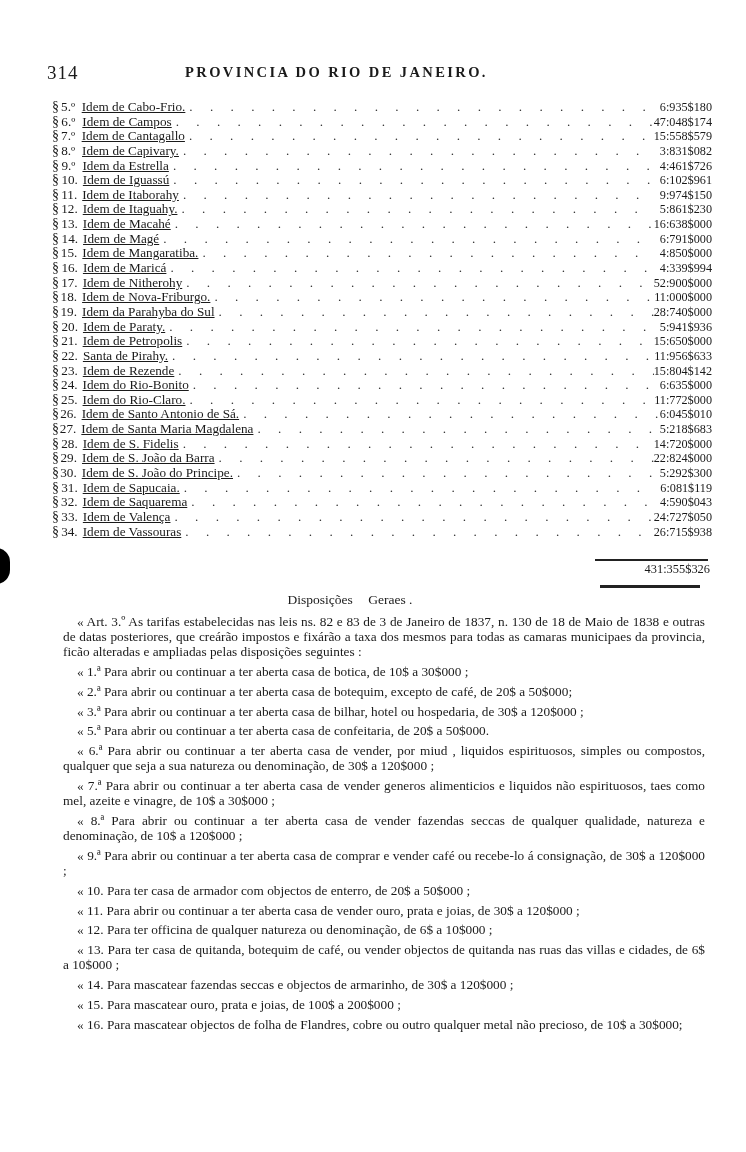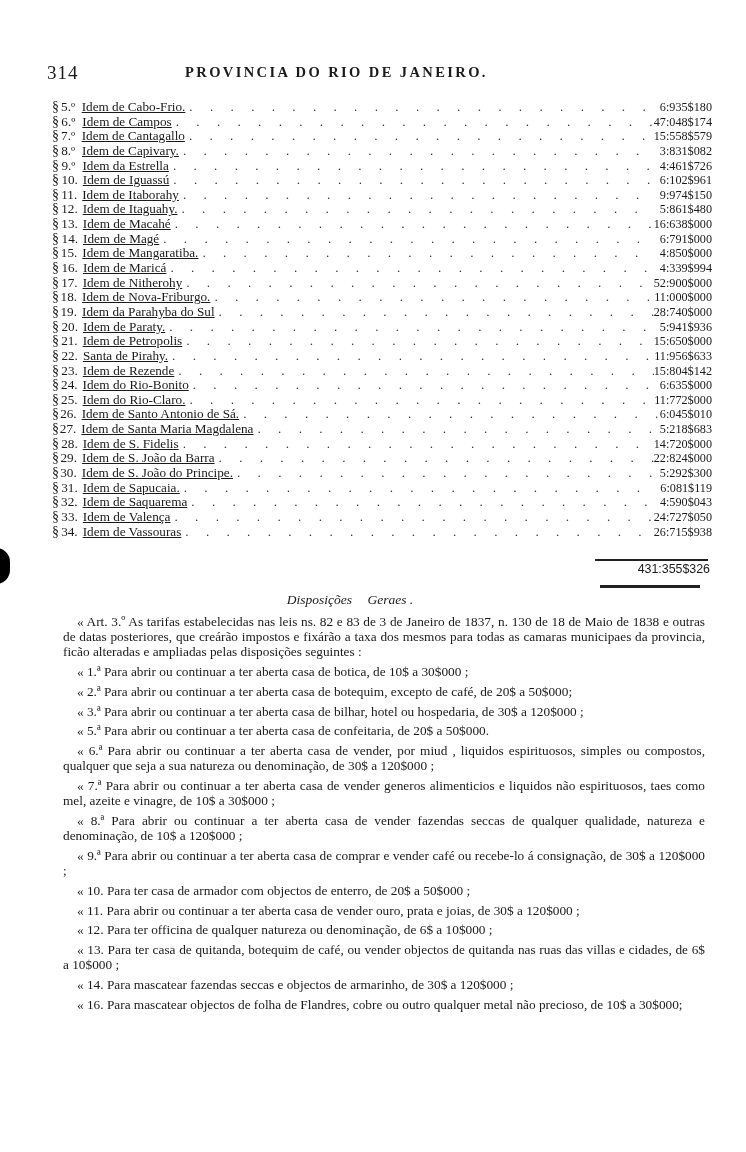--- a/index.html
+++ b/index.html
@@ -23,26 +23,26 @@
     .row { display: flex; align-items: baseline; white-space: nowrap; height: 14.65px; }
     .row .sec { width: 14px; font-size: 14px; }
     .row .num { width: 24px; text-align: left; padding-right: 5px; }
     .row .lbl { flex: 0 0 auto; text-decoration: underline; }
     .row .dots { flex: 1 1 auto; overflow: hidden; color: #333; letter-spacing: 7px; padding: 0 4px; }
     .row .dots::before { content: " . . . . . . . . . . . . . . . . . . . . . . . . . . . . . . . . . . ."; }
     .row .amt { width: 88px; text-align: right; font-family: Liberation Serif, serif; font-size: 12.2px; }
     .total-rule-top { position: absolute; left: 595px; top: 559px; width: 113px; height: 2px; background: #222; }
     .total {
       position: absolute; left: 592px; top: 562px; width: 118px; text-align: right;
-      font-family: Liberation Sans, sans-serif; font-size: 12.4px;
+      font-family: Liberation Serif, serif; font-size: 12.4px;
     }
     .total-rule-bottom { position: absolute; left: 600px; top: 585px; width: 100px; height: 3px; background: #222; }
     .section-title {
       position: absolute; left: 0; width: 688px; top: 592px; text-align: center;
-      font-style: italic; font-size: 13.5px;
+      font-size: 13.5px;
     }
     .section-title span { display: inline-block; margin-left: 12px; }
     .body-text {
       position: absolute; left: 58px; top: 610px; width: 652px;
       font-size: 13.3px; line-height: 14.9px; text-align: justify;
     }
     .para { margin: 5px; text-indent: 14px; }
     .left-mark {
       position: absolute; left: -8px; top: 548px; width: 18px; height: 36px;
       background: #000; border-radius: 0 14px 14px 0;
@@ -104,21 +104,21 @@
       <span class="num">11.</span>
       <span class="lbl">Idem de Itaborahy</span>
       <span class="dots"></span>
       <span class="amt">9:974$150</span>
     </div>
     <div class="row">
       <span class="sec">§</span>
       <span class="num">12.</span>
       <span class="lbl">Idem de Itaguahy.</span>
       <span class="dots"></span>
-      <span class="amt">5:861$480</span>
+      <span class="amt">5:861$230</span>
     </div>
     <div class="row">
       <span class="sec">§</span>
       <span class="num">13.</span>
       <span class="lbl">Idem de Macahé</span>
       <span class="dots"></span>
       <span class="amt">16:638$000</span>
     </div>
     <div class="row">
       <span class="sec">§</span>
@@ -286,14 +286,15 @@
     <p class="para">« 5.ª Para abrir ou continuar a ter aberta casa de confeitaria, de 20$ a 50$000.</p>
     <p class="para">« 6.ª Para abrir ou continuar a ter aberta casa de vender, por miud , liquidos espirituosos, simples ou compostos, qualquer que seja a sua natureza ou denominação, de 30$ a 120$000 ;</p>
     <p class="para">« 7.ª Para abrir ou continuar a ter aberta casa de vender generos alimenticios e liquidos não espirituosos, taes como mel, azeite e vinagre, de 10$ a 30$000 ;</p>
     <p class="para">« 8.ª Para abrir ou continuar a ter aberta casa de vender fazendas seccas de qualquer qualidade, natureza e denominação, de 10$ a 120$000 ;</p>
     <p class="para">« 9.ª Para abrir ou continuar a ter aberta casa de comprar e vender café ou recebe-lo á consignação, de 30$ a 120$000 ;</p>
     <p class="para">« 10. Para ter casa de armador com objectos de enterro, de 20$ a 50$000 ;</p>
     <p class="para">« 11. Para abrir ou continuar a ter aberta casa de vender ouro, prata e joias, de 30$ a 120$000 ;</p>
     <p class="para">« 12. Para ter officina de qualquer natureza ou denominação, de 6$ a 10$000 ;</p>
     <p class="para">« 13. Para ter casa de quitanda, botequim de café, ou vender objectos de quitanda nas ruas das villas e cidades, de 6$ a 10$000 ;</p>
     <p class="para">« 14. Para mascatear fazendas seccas e objectos de armarinho, de 30$ a 120$000 ;</p>
+    <p class="para">« 15. Para mascatear ouro, prata e joias, de 100$ a 200$000 ;</p>
     <p class="para">« 16. Para mascatear objectos de folha de Flandres, cobre ou outro qualquer metal não precioso, de 10$ a 30$000;</p>
   </div>
 
 </body></html>

